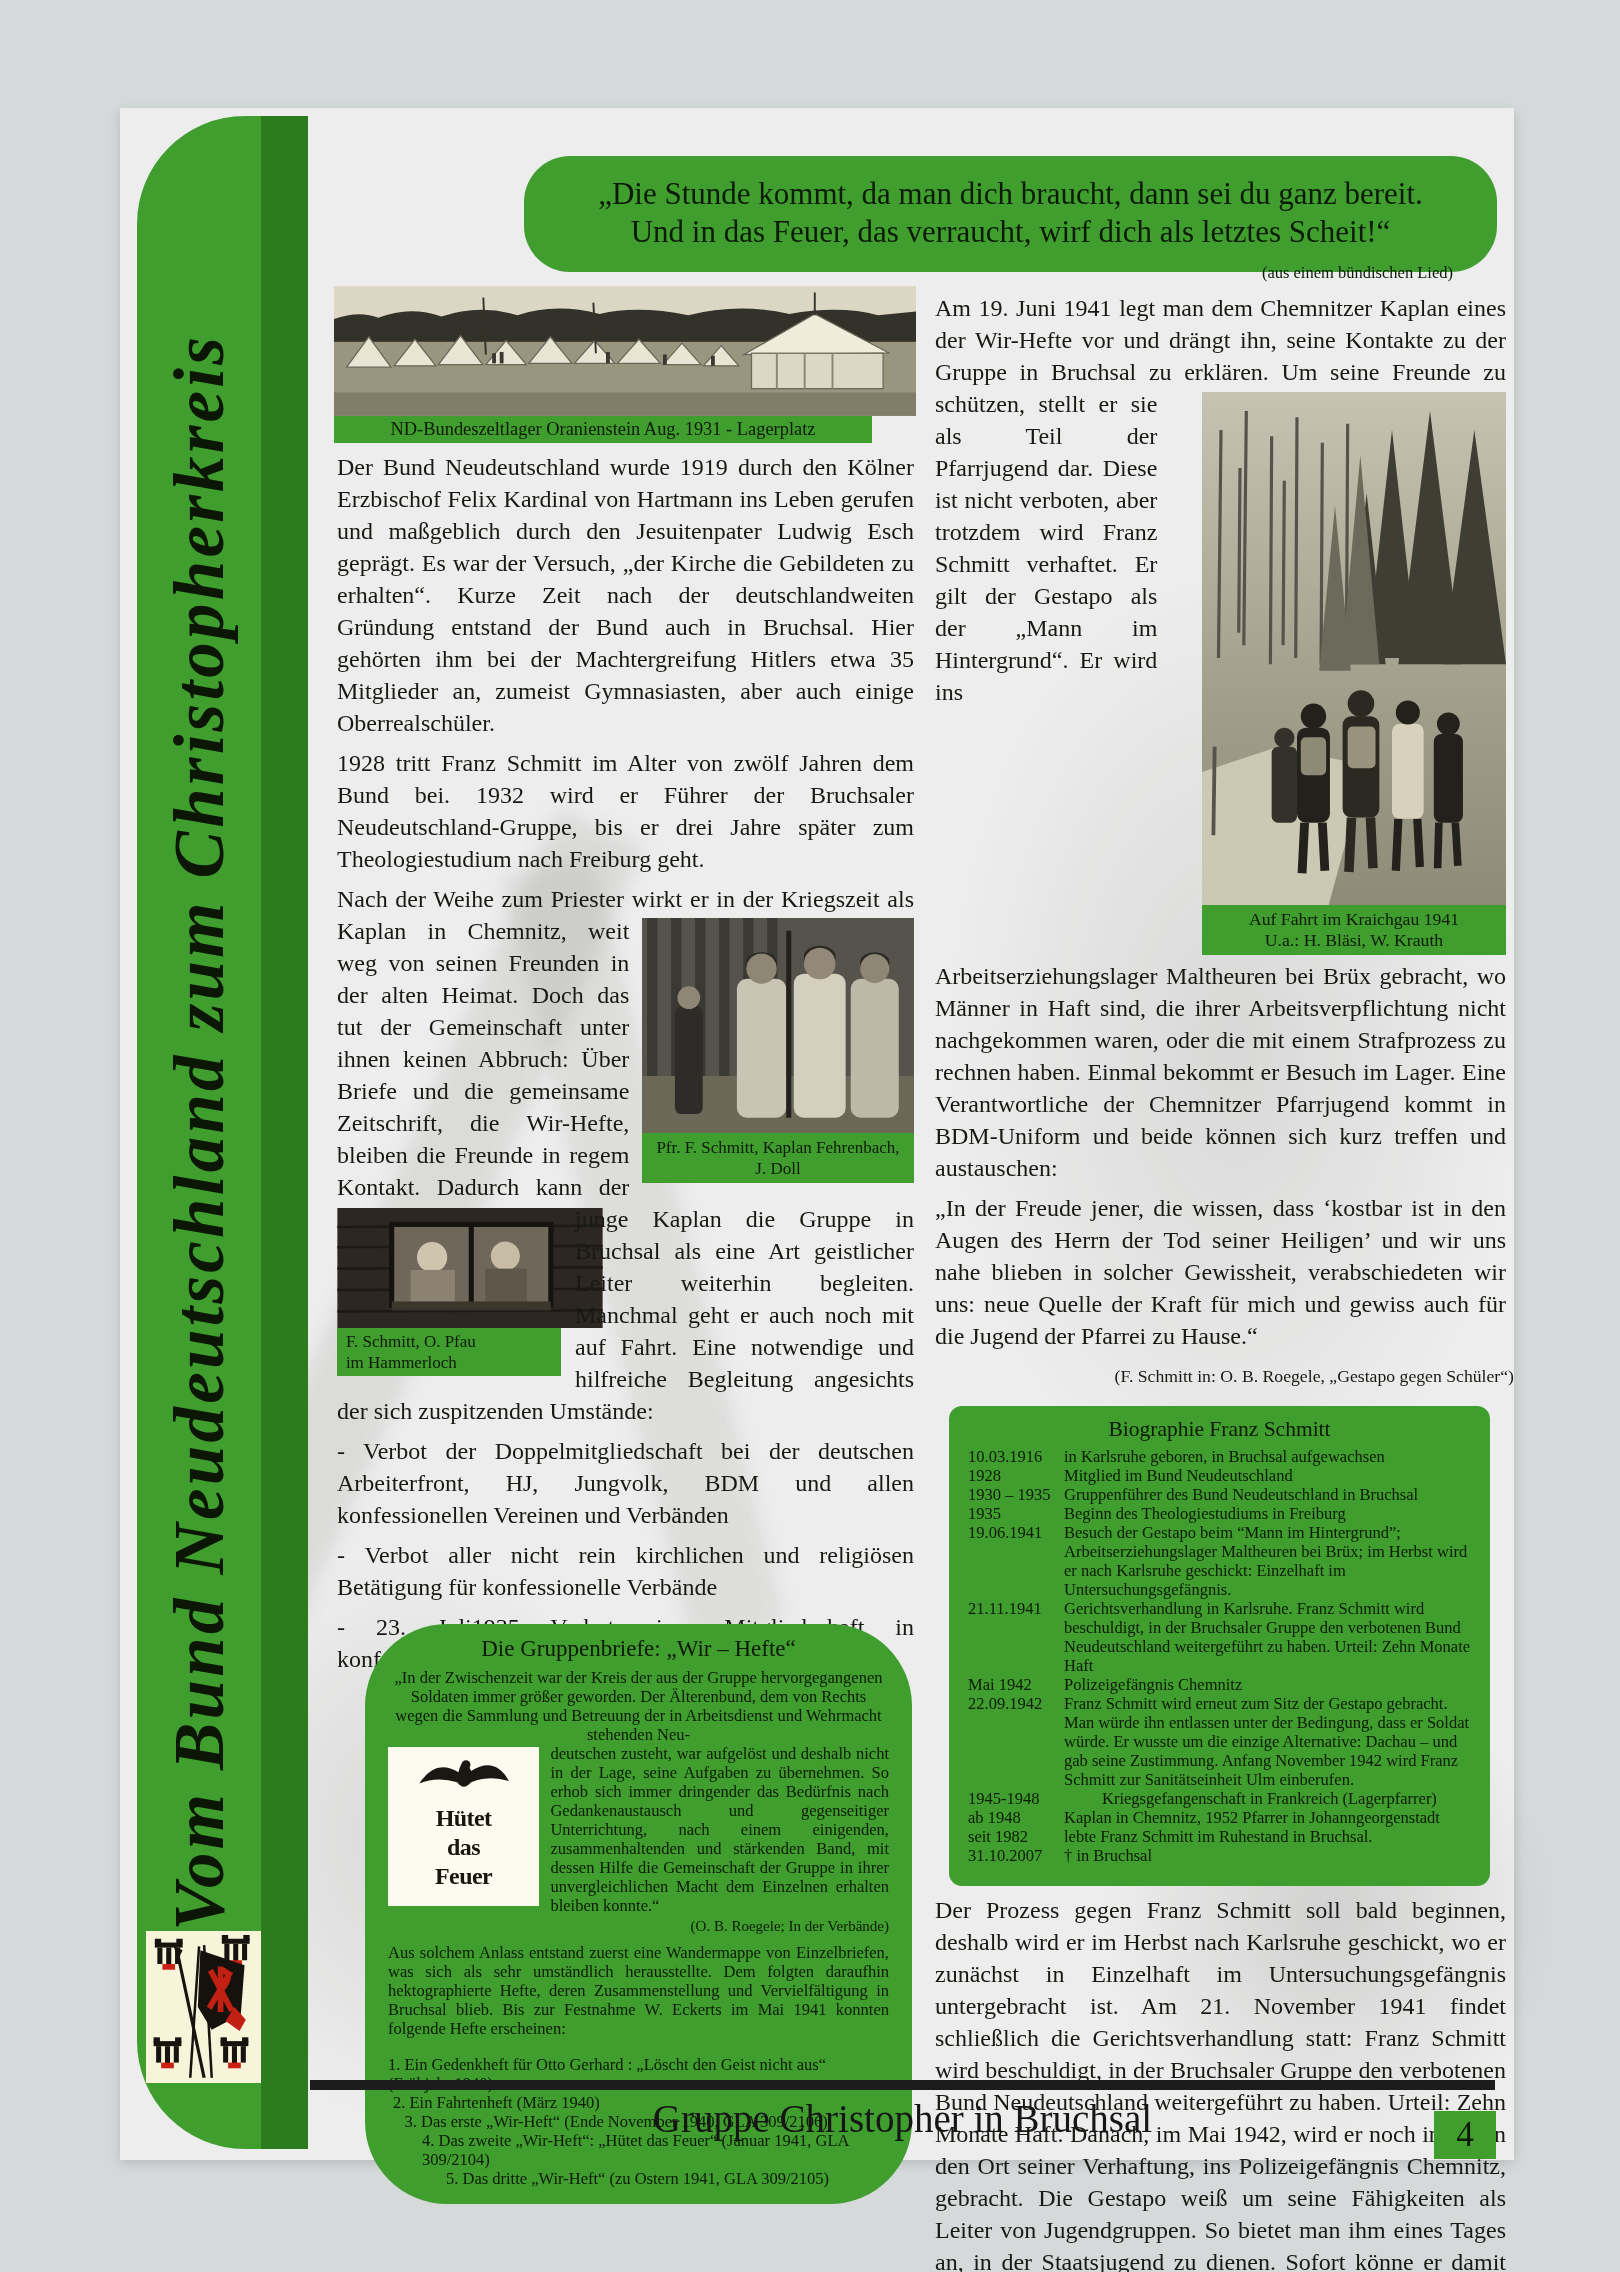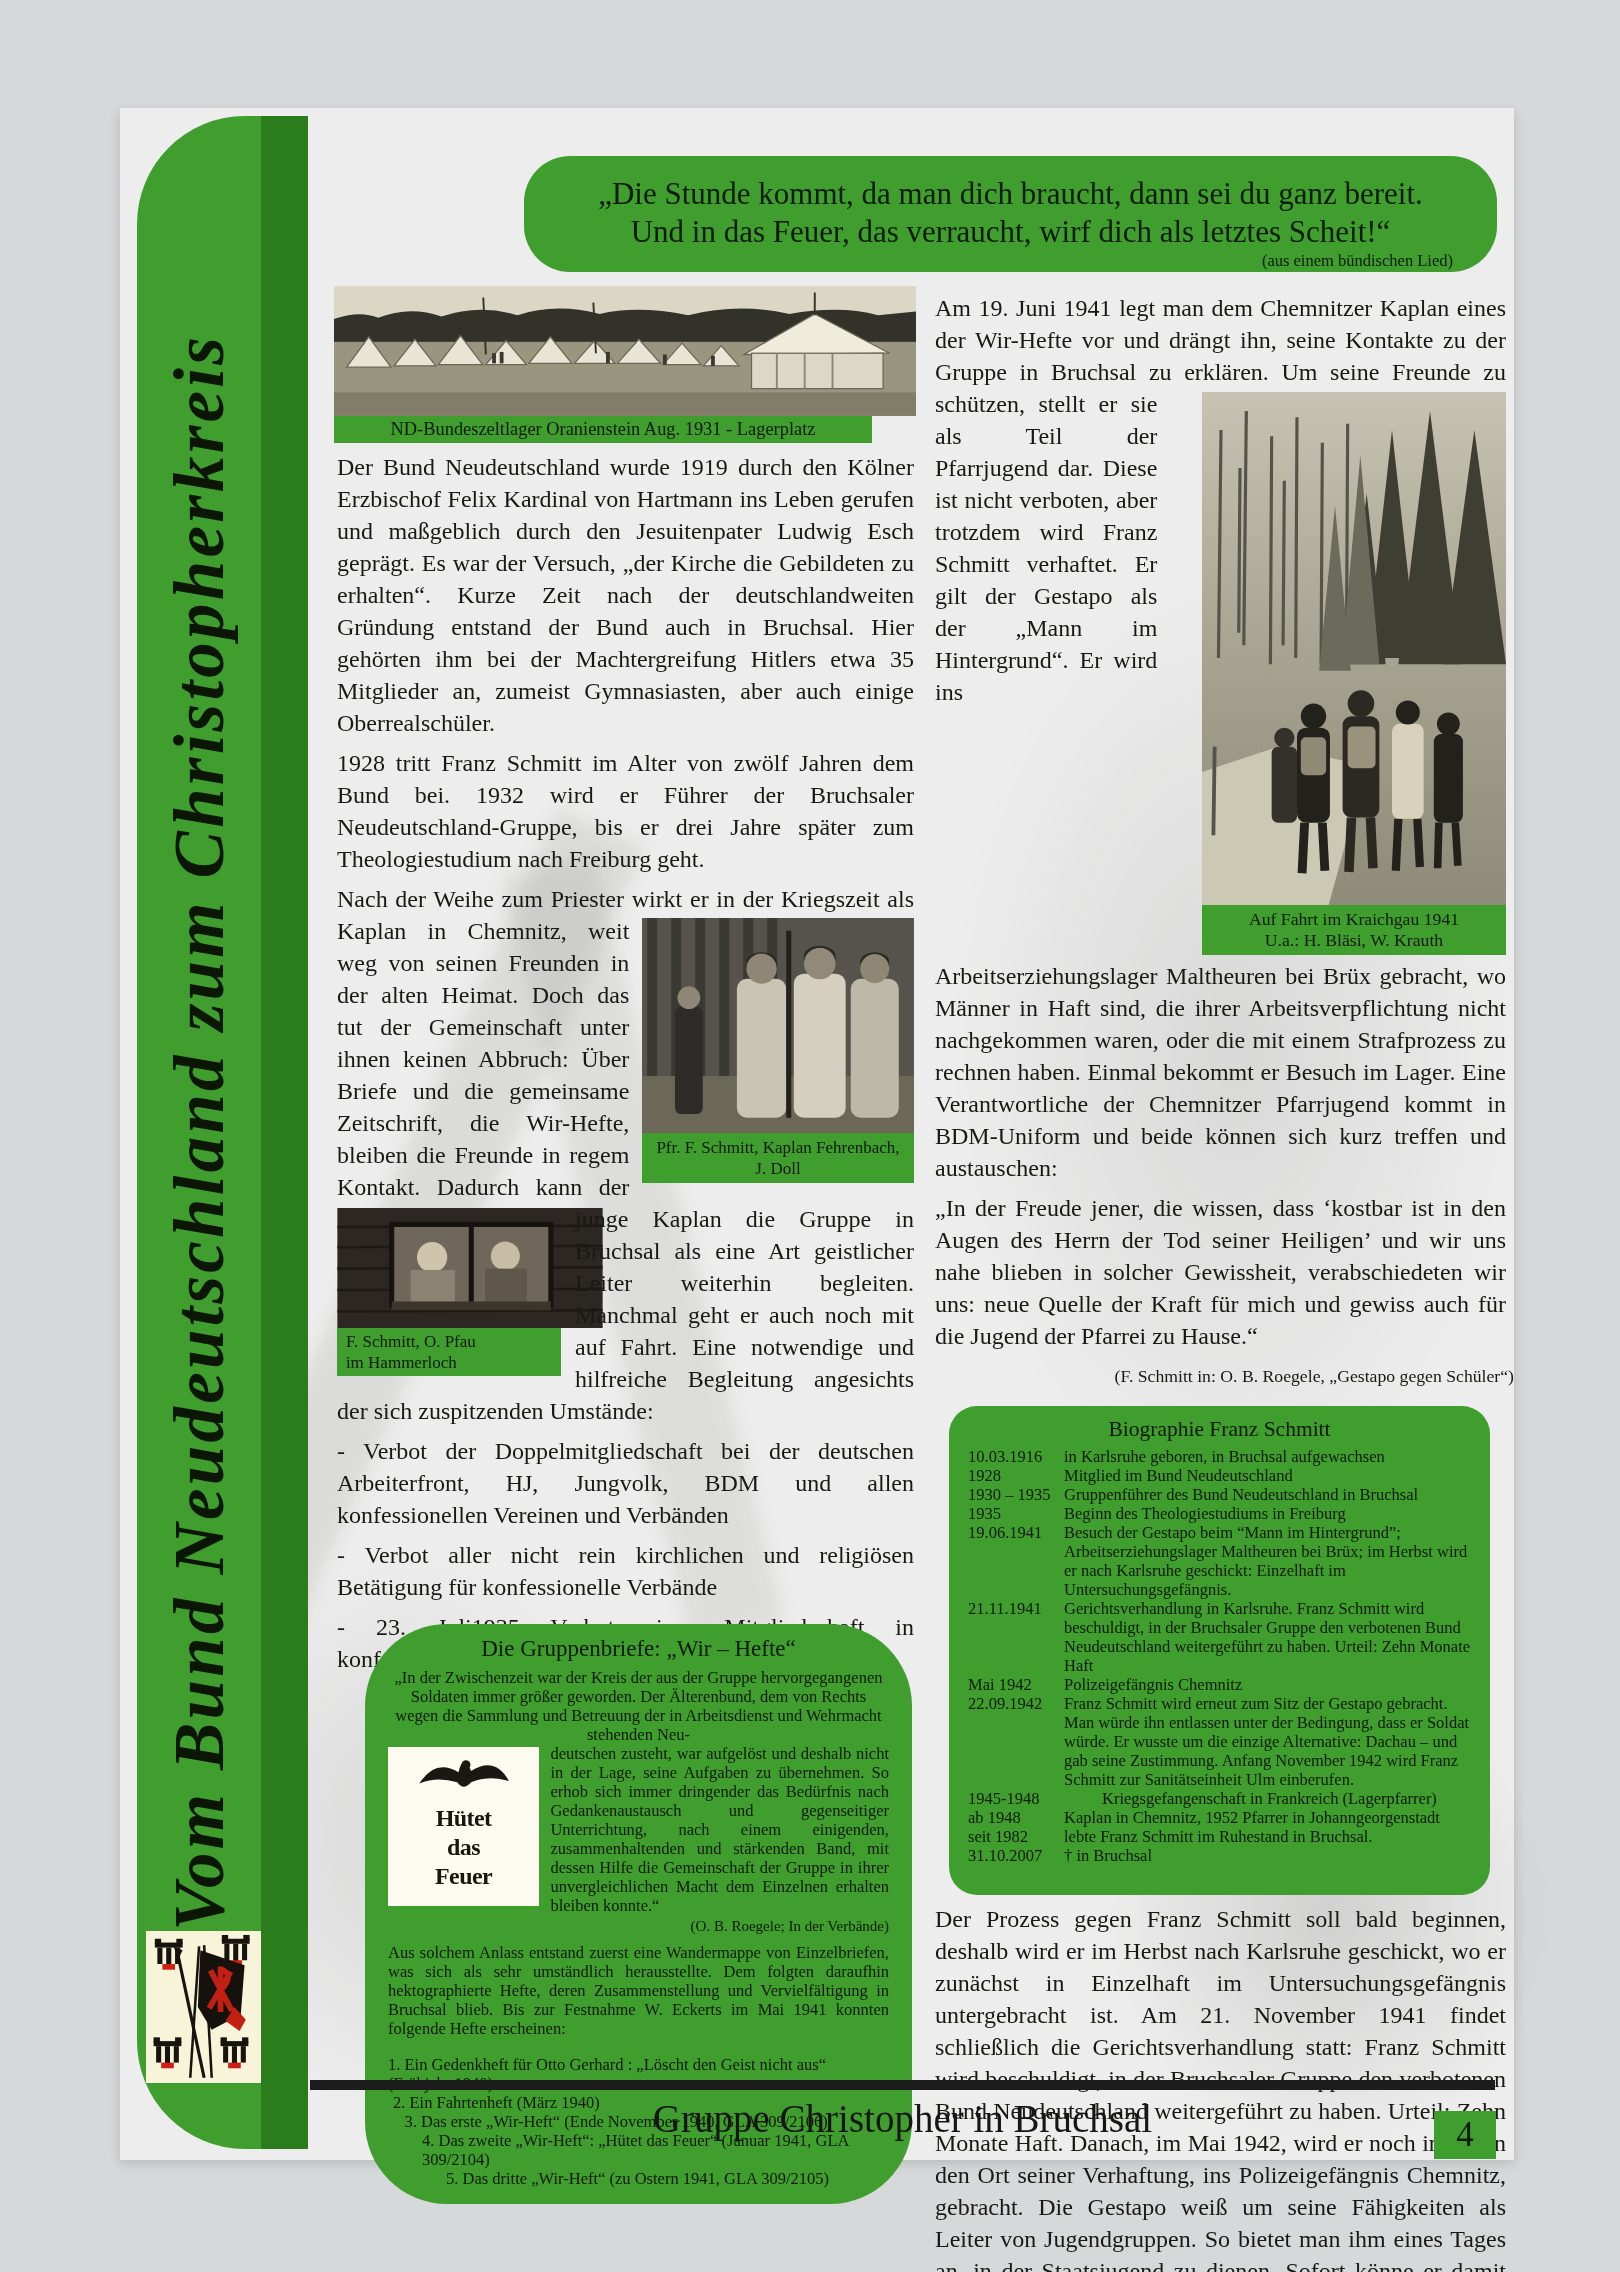--- a/index.html
+++ b/index.html
@@ -21,21 +21,21 @@
   .side-title-wrap{position:absolute;left:137px;top:116px;width:124px;height:2033px;z-index:4;
                    display:flex;align-items:center;justify-content:center;}
   .side-title{writing-mode:vertical-rl;transform:rotate(180deg);white-space:nowrap;
               font-size:71px;font-style:italic;font-weight:bold;letter-spacing:3.2px;color:#0b1605;}
   .emblem{position:absolute;left:146px;top:1931px;width:115px;height:152px;background:#f7f4da;z-index:5;}
 
   
   .hq{position:absolute;left:524px;top:156px;width:973px;height:116px;background:#3f9e2e;border-radius:46px;
       z-index:4;text-align:center;padding-top:19px;box-sizing:border-box;color:#0c1b06;}
   .hq .l{font-size:31px;line-height:38px;}
-  .hq .att{font-size:16.5px;text-align:right;padding-right:44px;margin-top:0;}
+  .hq .att{font-size:16.5px;text-align:right;padding-right:44px;margin-top:12px;}
 
   
   .colL{position:absolute;left:329px;top:286px;width:593px;z-index:4;font-size:24px;line-height:32px;
         text-align:justify;}
   .colR{position:absolute;left:927px;top:284px;width:587px;z-index:4;font-size:24px;line-height:32px;
         text-align:justify;}
   p.bp{margin:8px;}
   .cap{background:#3f9e2e;color:#101a08;text-align:center;}
   .ph-block svg{display:block;}
   .tent-wrap{width:538px;margin:0 0 5px 5px;}
@@ -55,22 +55,22 @@
   .gbox{position:absolute;left:365px;top:1624px;width:547px;min-height:438px;background:#3f9e2e;
         border-radius:82px;z-index:4;box-sizing:border-box;padding:11.4px 23px 16.5px 23px;
         color:#0e1a05;font-size:16.5px;line-height:19px;text-align:justify;}
   .gbox .ti{text-align:center;font-size:23px;line-height:28px;margin-bottom:5px;}
   .gbox .att{text-align:right;font-size:15px;margin:1.3px 0 7.6px 0;}
   .hlogo{float:left;width:151px;height:159px;background:#fdfbef;margin:2.5px 11.4px 2.5px 0;text-align:center;
          color:#191610;}
   .hlogo .t{font-weight:bold;font-size:24px;line-height:29px;letter-spacing:-0.6px;}
   .glist p{margin:0;font-size:16.5px;line-height:19px;text-align:left;}
 
-  .bio{margin:14px 0 0 22px;width:541px;background:#3f9e2e;border-radius:28px;box-sizing:border-box;
-       padding:10px 19px 30px 19px;color:#0e1a05;}
+  .bio{margin:14px 0 0 22px;width:541px;background:#3f9e2e;border-radius:13px;box-sizing:border-box;
+       padding:10px 19px 21px 19px;color:#0e1a05;}
   .bio .ti{text-align:center;font-size:21.5px;line-height:26.6px;margin-bottom:3.8px;}
   .bio .row{display:flex;font-size:16.5px;line-height:19px;text-align:left;}
   .bio .d{width:96px;flex:none;}
   .bio .t{flex:1;}
 
   .quoteR{margin-top:16.5px;}
   .attR{text-align:right;font-size:17.7px;margin:1.3px 0 0 0;}
   .closing{margin-top:25px;}
 
   

